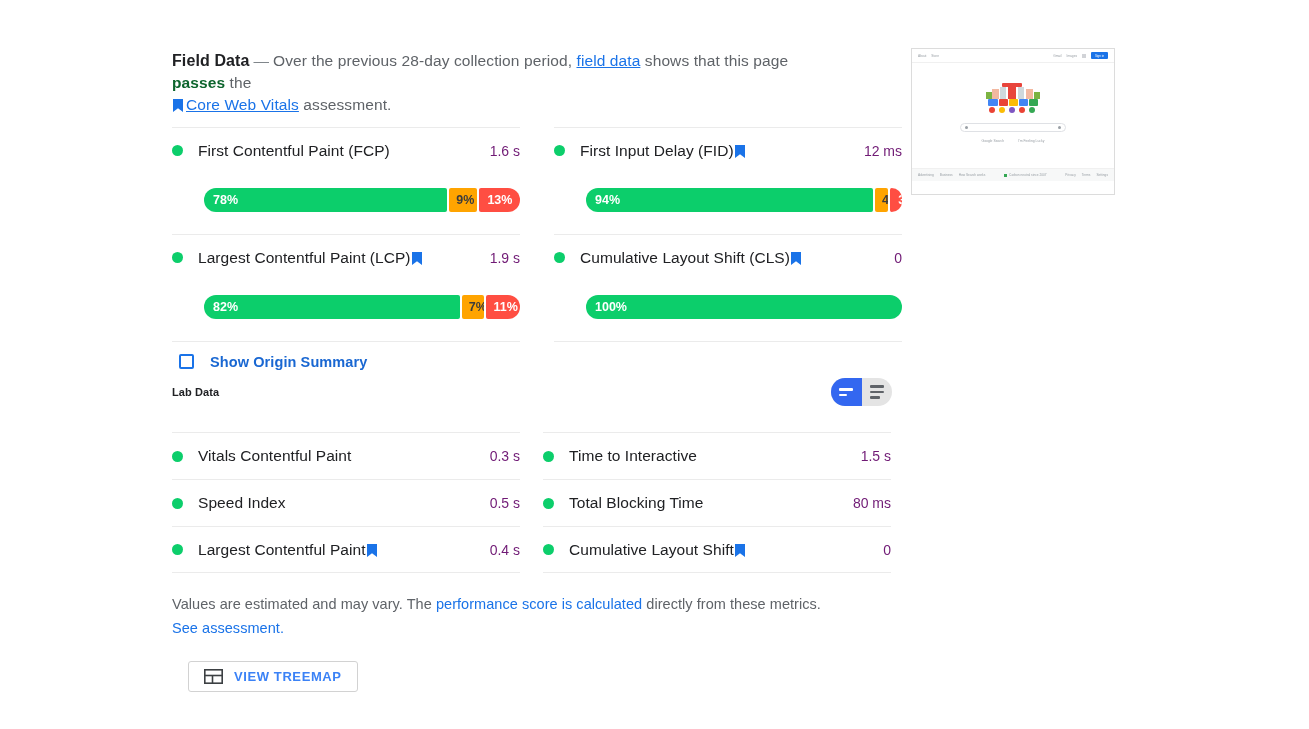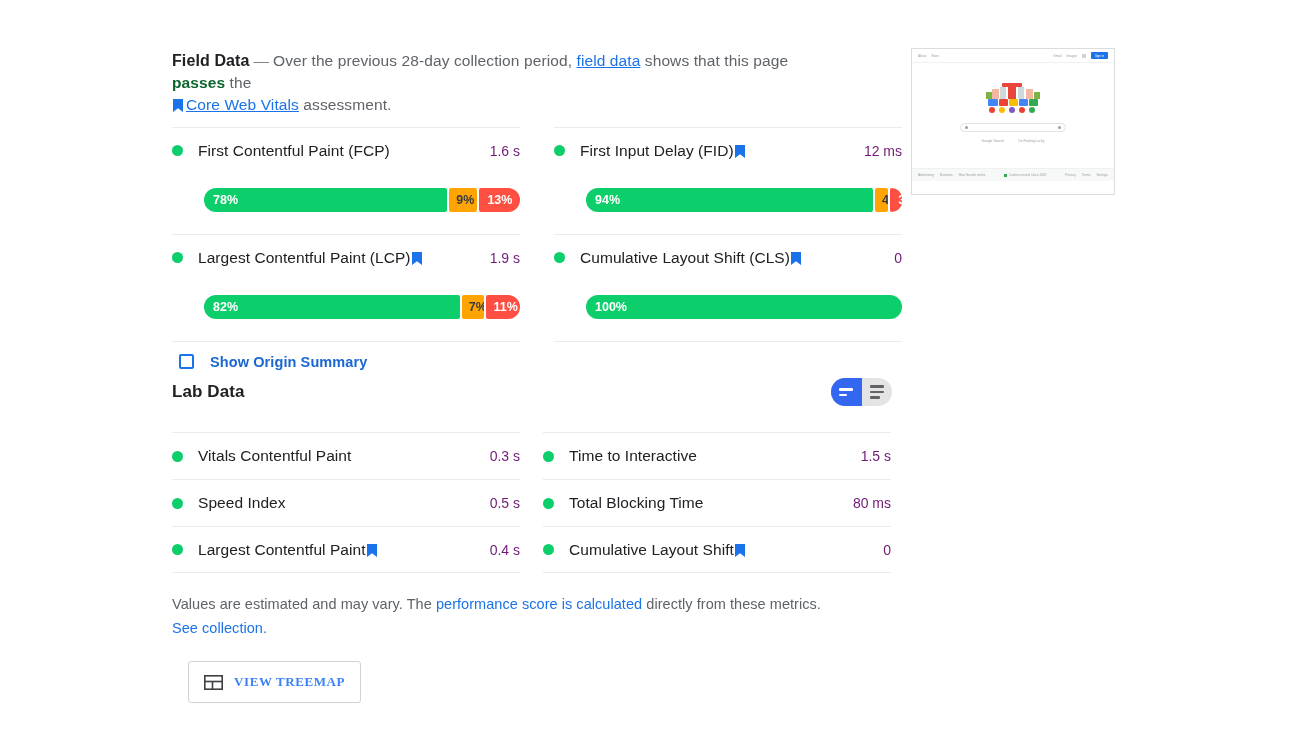--- a/index.html
+++ b/index.html
@@ -123,21 +123,21 @@
     display: flex; align-items: center; justify-content: space-between; padding: 0 6px;
   }
   .tf-group { display: flex; gap: 6px; }
   .tf-group span { font-size: 3.2px; color: #9aa0a6; }
   .tf-center { display:flex; align-items:center; gap:2px; }
   .tf-flag { width: 3px; height: 3px; background: #34a853; display:block;}
 
   
   .lab-section { position: absolute; left: 172px; top: 375px; width: 720px; }
   .lab-head { display: flex; align-items: center; justify-content: space-between; height: 34px; }
-  .lab-title { font-size: 17px; font-weight: bold; color: #202124; letter-spacing: .1px; }
+  .lab-title { font-size: 11px; font-weight: bold; color: #202124; letter-spacing: .1px; }
 
   .toggle {
     display: flex; width: 61px; height: 28px; border-radius: 14px;
     overflow: hidden; background: #e4e4e4;
   }
   .tg { width: 30.5px; height: 28px; display: flex; align-items: center; justify-content: center; }
   .tg.active { background: #3367f0; }
   .tg .bars { display: flex; flex-direction: column; gap: 3px; align-items: flex-start; }
   .tg .bars i { display: block; height: 2.6px; border-radius: 1px; }
   .tg.active .bars i { background: #ffffff; }
@@ -153,24 +153,23 @@
 
   .lab-note {
     margin-top: 19px; font-size: 14.5px; line-height: 24px;
     color: #5f6368; max-width: 660px; letter-spacing: .05px;
   }
   .lab-note a { color: #1a73e8; text-decoration: none; }
 
   .treemap-btn {
     margin-top: 21px; margin-left: 16px;
     display: inline-flex; align-items: center; gap: 11px;
-    height: 42px; padding: 0 15px;
+    height: 31px; padding: 0 15px;
     border: 1px solid #d2d2d2; border-radius: 3px; background: #fff;
     cursor: pointer;
-    font-family: Liberation Serif, serif;
   }
   .treemap-btn .label {
     font-size: 13px; font-weight: bold; color: #3b82f6; letter-spacing: .6px;
   }
 </style>
 </head>
 <body>
 
 <div class="page">
 
@@ -383,21 +382,21 @@
                 </svg></span></span>
           <span class="mval">0</span>
         </div>
       </div>
     </div>
 
     <div class="lab-note">
       <span>Values are estimated and may vary. The</span>
       <a href="#">performance score is calculated</a>
       <span>directly from these metrics.</span>
-      <a href="#">See collection.</a>
+      <a href="#">See assessment.</a>
     </div>
 
     <div class="treemap-btn">
       <svg width="19" height="15" viewBox="0 0 19 15">
         <rect x="0.8" y="0.8" width="17.4" height="13.4" fill="none" stroke="#3c4043" stroke-width="1.6"></rect>
         <line x1="0.8" y1="6.5" x2="18.2" y2="6.5" stroke="#3c4043" stroke-width="1.6"></line>
         <line x1="8.5" y1="6.5" x2="8.5" y2="14.2" stroke="#3c4043" stroke-width="1.6"></line>
       </svg>
       <span class="label">VIEW TREEMAP</span>
     </div>

